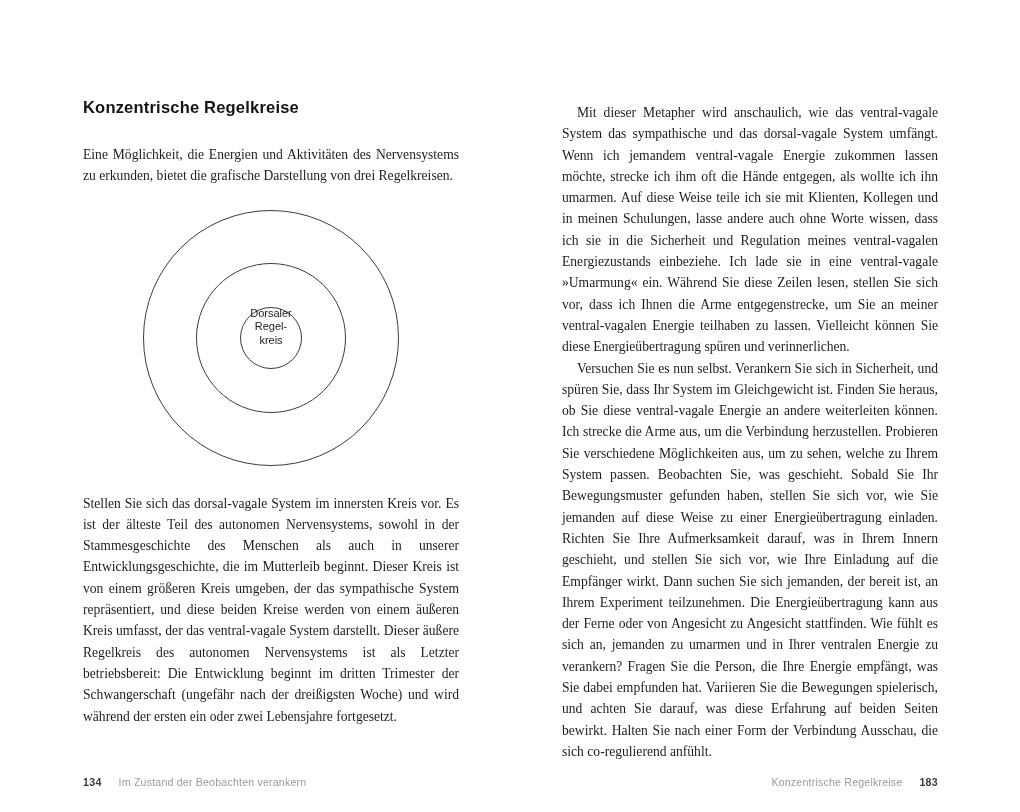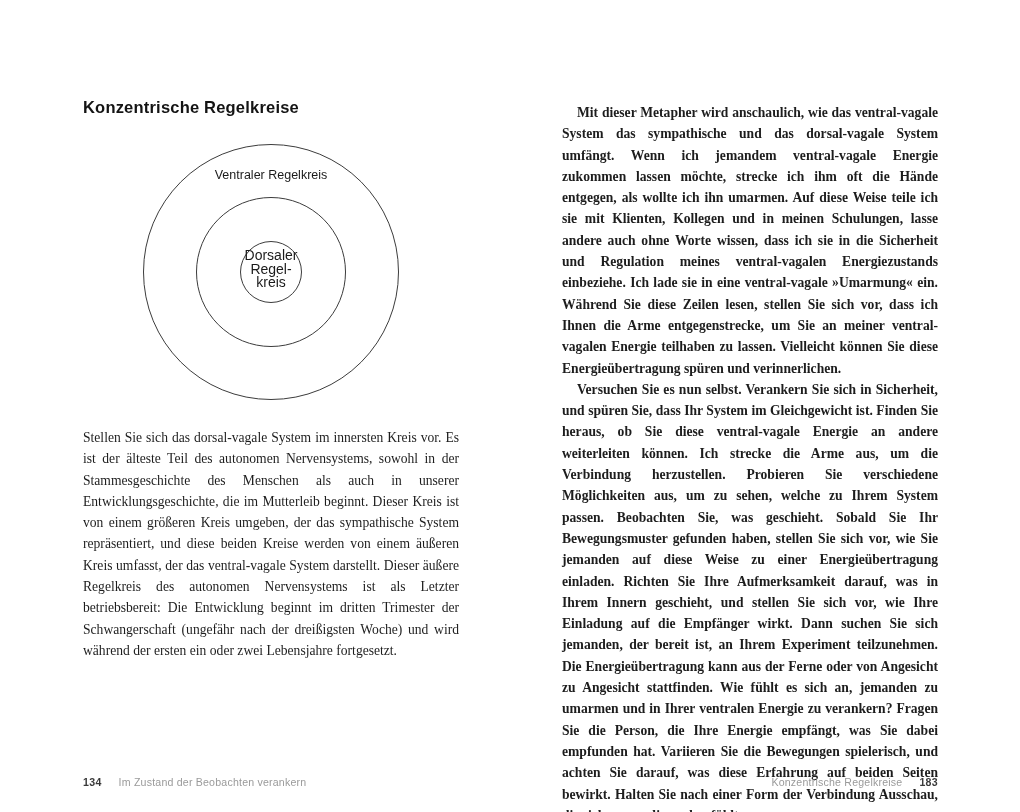--- a/index.html
+++ b/index.html
@@ -18,42 +18,42 @@
   h1.chapter {
     font-family:"Liberation Sans", sans-serif;
     font-size:16.5px; font-weight:bold; letter-spacing:.2px;
     color:#141414; margin-bottom:27px;
   }
 
   p.body {
     font-size:13.6px; line-height:21.3px; text-align:justify;
     hyphens:auto; -webkit-hyphens:auto; color:#1d1d1d;
   }
-  p.indent { text-indent:15px;font-weight:bold; }
+  p.indent { text-indent:15px; }
   p.after-caption { margin-top:27px; }
 
   
   .figure { margin:0; }
   .diagram { position:relative; width:256px; height:256px; margin:23px auto 0; }
   .circle {
     position:absolute; left:50%; top:50%; transform:translate(-50%,-50%);
     border:1px solid #3c3c3c; border-radius:50%; background:transparent;
   }
   .circle.outer  { width:256px; height:256px; }
   .circle.middle { width:150px; height:150px; }
   .circle.inner  { width:62px;  height:62px;  }
 
   .diag-label {
     position:absolute; left:0; right:0; text-align:center;
     font-family:"Liberation Sans", sans-serif; color:#1b1b1b;
     white-space:pre-line;
   }
   .diag-label.ventral { top:24px;  font-size:12.5px; }
   .diag-label.symp    { top:64px;  font-size:12.5px; line-height:16.5px; }
-  .diag-label.dorsal  { top:105px; font-size:14px;   line-height:13.5px; }
+  .diag-label.dorsal  { top:97px; font-size:11px;   line-height:13.5px; }
 
   .caption {
     margin-top:18px;
     font-family:"Liberation Sans", sans-serif;
     font-style:italic; font-size:10.6px; color:#a3a3a3;
   }
 
   
   .footer {
     position:absolute; top:736px;
@@ -68,28 +68,28 @@
 </head>
 <body>
 
 <div class="spread">
 
   <div class="page page-left">
     <div class="content">
 
       <h1 class="chapter">Konzentrische Regelkreise</h1>
 
+      <p class="body">Eine Möglichkeit, die Energien und Aktivitäten des Nervensystems zu erkunden, bietet die grafische Darstellung von drei Regelkreisen.</p>
 
       <figure class="figure">
         <div class="diagram">
           <div class="circle outer"></div>
           <div class="circle middle"></div>
           <div class="circle inner"></div>
 
-          <div class="diag-label ventral">Ventraler Regelkreis</div>
 
 
           <div class="diag-label dorsal">Dorsaler
 Regel-
 kreis</div>
         </div>
 
       </figure>
 
       <p class="body after-caption">Stellen Sie sich das dorsal-vagale System im innersten Kreis vor. Es ist der älteste Teil des autonomen Nervensystems, sowohl in der Stammesgeschichte des Menschen als auch in unserer Entwicklungsgeschichte, die im Mutterleib beginnt. Dieser Kreis ist von einem größeren Kreis umgeben, der das sympathische System repräsentiert, und diese beiden Kreise werden von einem äußeren Kreis umfasst, der das ventral-vagale System darstellt. Dieser äußere Regelkreis des autonomen Nervensystems ist als Letzter betriebsbereit: Die Entwicklung beginnt im dritten Trimester der Schwangerschaft (ungefähr nach der dreißigsten Woche) und wird während der ersten ein oder zwei Lebensjahre fortgesetzt.</p>

